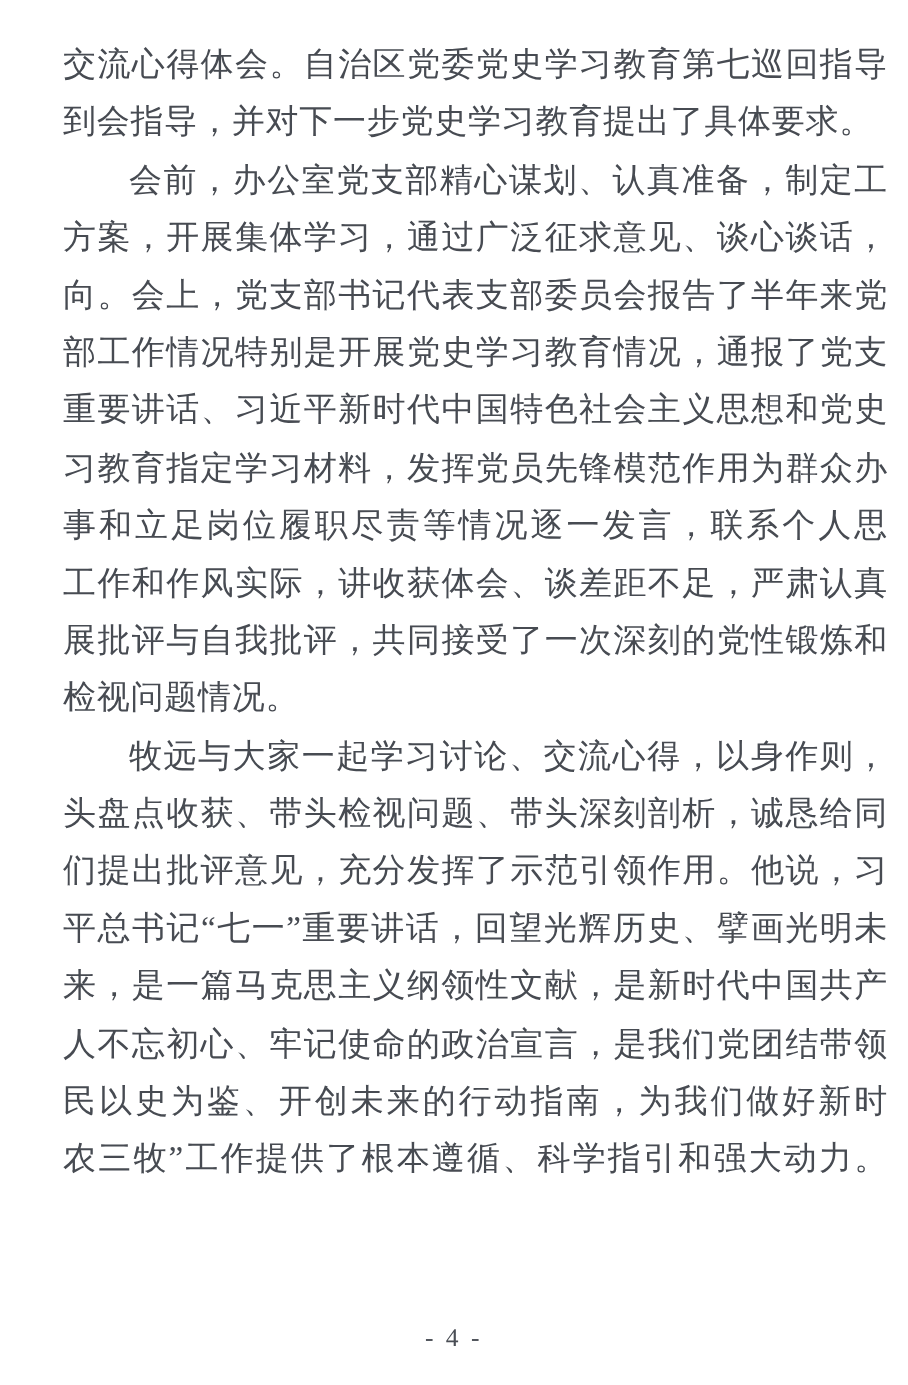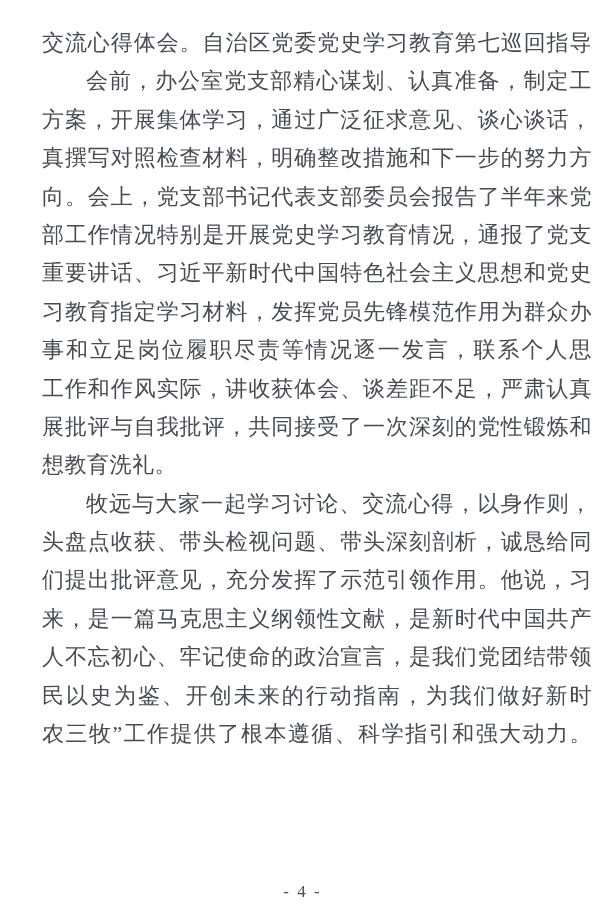--- a/index.html
+++ b/index.html
@@ -48,33 +48,34 @@
     letter-spacing: 2px;
     color: #4a4e55;
   }
 </style>
 </head>
 <body>
 
 <div class="page" style="background: rgb(255, 255, 255);">
   <div class="text-block" style="color: rgb(71, 75, 82);">
       <div class="line justify">交流心得体会。自治区党委党史学习教育第七巡回指导组</div>
+      <div class="line">到会指导，并对下一步党史学习教育提出了具体要求。</div>
       <div class="line indent justify">会前，办公室党支部精心谋划、认真准备，制定工作</div>
       <div class="line justify">方案，开展集体学习，通过广泛征求意见、谈心谈话，认</div>
-      <div class="line justify">真撰写对照检查材料，明确整改措施和下一步的努力方</div>
       <div class="line justify">向。会上，党支部书记代表支部委员会报告了半年来党支</div>
       <div class="line justify">部工作情况特别是开展党史学习教育情况，通报了党支部</div>
       <div class="line justify">重要讲话、习近平新时代中国特色社会主义思想和党史学</div>
       <div class="line justify">习教育指定学习材料，发挥党员先锋模范作用为群众办实</div>
       <div class="line justify">事和立足岗位履职尽责等情况逐一发言，联系个人思想、</div>
       <div class="line justify">工作和作风实际，讲收获体会、谈差距不足，严肃认真开</div>
       <div class="line justify">展批评与自我批评，共同接受了一次深刻的党性锻炼和思</div>
-      <div class="line">想教育洗礼。</div>
+      <div class="line">检视问题情况。</div>
       <div class="line indent justify">牧远与大家一起学习讨论、交流心得，以身作则，带</div>
       <div class="line justify">头盘点收获、带头检视问题、带头深刻剖析，诚恳给同志</div>
       <div class="line justify">们提出批评意见，充分发挥了示范引领作用。他说，习近</div>
+      <div class="line justify">平总书记“七一”重要讲话，回望光辉历史、擘画光明未</div>
       <div class="line justify">来，是一篇马克思主义纲领性文献，是新时代中国共产党</div>
       <div class="line justify">人不忘初心、牢记使命的政治宣言，是我们党团结带领人</div>
       <div class="line justify">民以史为鉴、开创未来的行动指南，为我们做好新时代“三</div>
       <div class="line justify">农三牧”工作提供了根本遵循、科学指引和强大动力。我</div>
     </div>
   <div class="page-number" style="color: rgb(74, 78, 85);">- 4 -</div>
 </div>
 
 </body></html>

